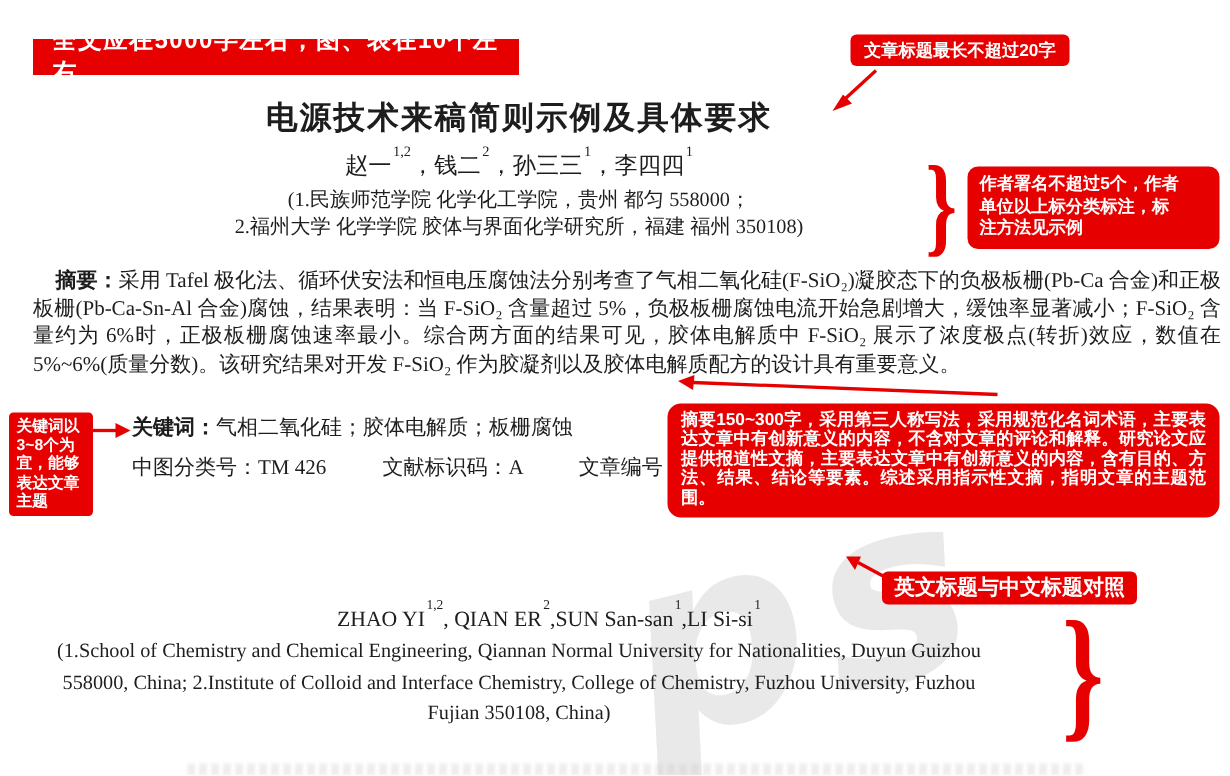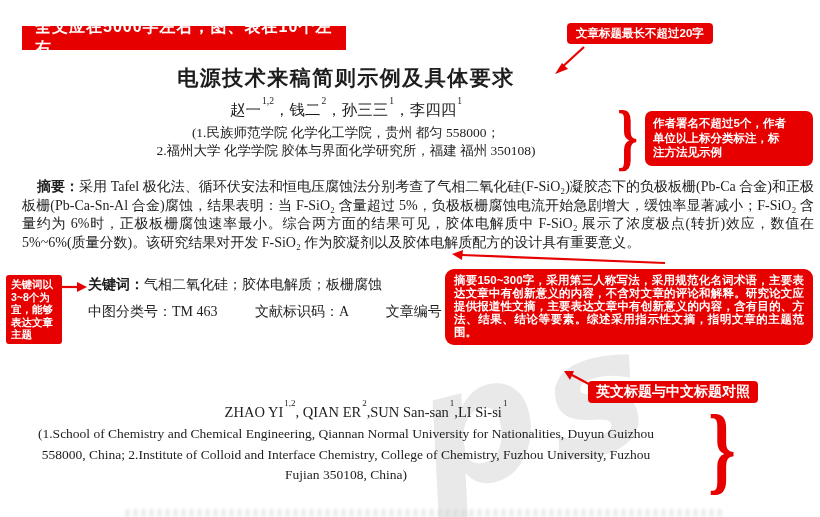--- a/index.html
+++ b/index.html
@@ -79,21 +79,21 @@
     </div>
 
     <div class="center zh-affil-1">(1.民族师范学院 化学化工学院，贵州 都匀 558000；</div>
     <div class="center zh-affil-2">2.福州大学 化学学院 胶体与界面化学研究所，福建 福州 350108)</div>
 
     <p class="abstract"><span class="lbl">摘要：</span><span>采用 Tafel 极化法、循环伏安法和恒电压腐蚀法分别考查了气相二氧化硅(F-SiO₂)凝胶态下的负极板栅(Pb-Ca 合金)和正极板栅(Pb-Ca-Sn-Al 合金)腐蚀，结果表明：当 F-SiO₂ 含量超过 5%，负极板栅腐蚀电流开始急剧增大，缓蚀率显著减小；F-SiO₂ 含量约为 6%时，正极板栅腐蚀速率最小。综合两方面的结果可见，胶体电解质中 F-SiO₂ 展示了浓度极点(转折)效应，数值在 5%~6%(质量分数)。该研究结果对开发 F-SiO₂ 作为胶凝剂以及胶体电解质配方的设计具有重要意义。</span></p>
 
     <div class="keywords"><span class="lbl">关键词：</span><span>气相二氧化硅；胶体电解质；板栅腐蚀</span></div>
 
     <div class="meta">
-      <span>中图分类号：</span><span>TM 463</span>
+      <span>中图分类号：</span><span>TM 426</span>
       <span class="gap">文献标识码：</span><span>A</span>
       <span class="gap">文章编号：</span>
     </div>
 
 
     <div class="center en-authors">
       <span><span>ZHAO YI</span><sup class="mark">1,2</sup><span>, </span></span><span><span>QIAN ER</span><sup class="mark">2</sup><span>,</span></span><span><span>SUN San-san</span><sup class="mark">1</sup><span>,</span></span><span><span>LI Si-si</span><sup class="mark">1</sup></span>
     </div>
 
     <div class="center en-affil">

